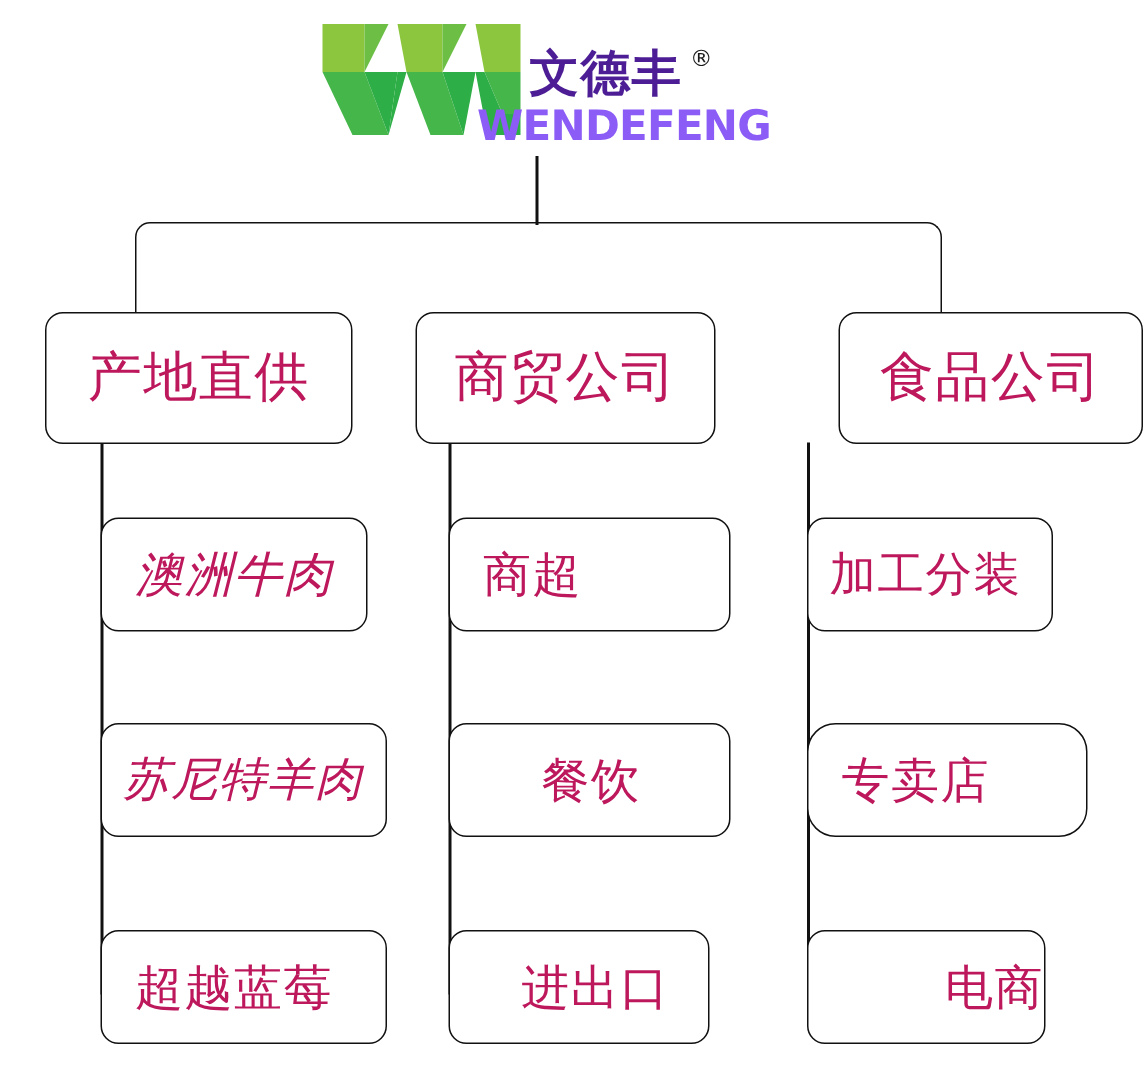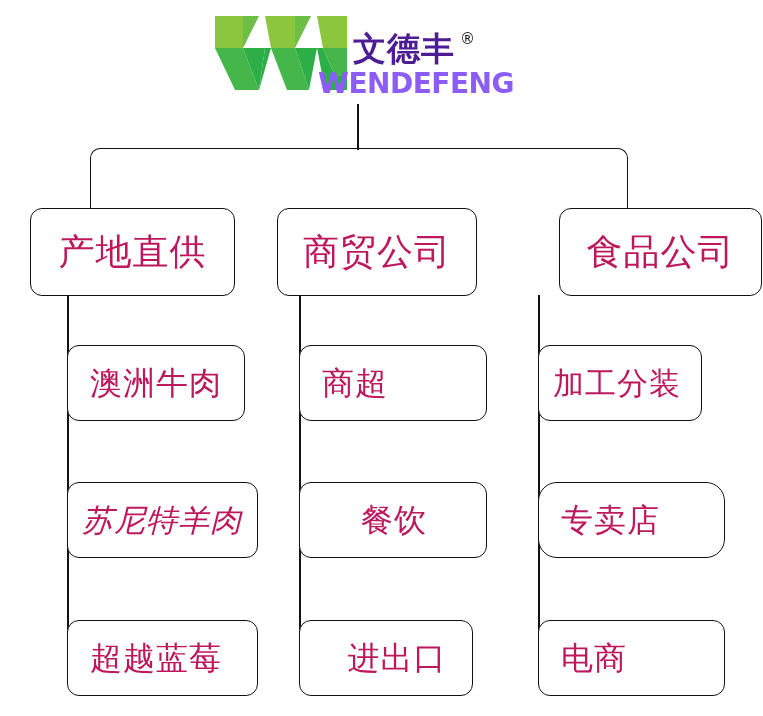--- a/index.html
+++ b/index.html
@@ -147,21 +147,21 @@
   <div class="vline" style="left:357px; top:104px; height:46px;"></div>
 
   <div class="hbar" style="left:90px; top:148px; width:536px; height:62px;"></div>
 
   <div class="colline" style="left:67px; top:295px; height:368px;"></div>
 
   <div class="node top" style="left:30px; top:208px; width:205px;">
     <span class="label">产地直供</span>
   </div>
 
-  <div class="node child" style="left:67px; top:345px; width:178px;">
+  <div class="node child" style="left:67px; top:345px; width:178px;font-style:italic;">
     <span class="label">澳洲牛肉</span>
   </div>
 
   <div class="node child wide" style="left:67px; top:482px; width:191px;font-style:italic;">
     <span class="label">苏尼特羊肉</span>
   </div>
 
   <div class="node child" style="left:67px; top:620px; width:191px;">
     <span class="label">超越蓝莓</span>
   </div>
@@ -191,17 +191,17 @@
   </div>
 
   <div class="node child wide" style="left:538px; top:345px; width:164px;">
     <span class="label">加工分装</span>
   </div>
 
   <div class="node child" style="left:538px; top:482px; width:187px;border-radius:19px;">
     <span class="label">专卖店</span>
   </div>
 
-  <div class="node child" style="left:538px; top:620px; width:187px;">
+  <div class="node child" style="left:538px; top:620px; width:159px;justify-content:flex-end;">
     <span class="label">电商</span>
   </div>
 
 </div>
 
 </body></html>

